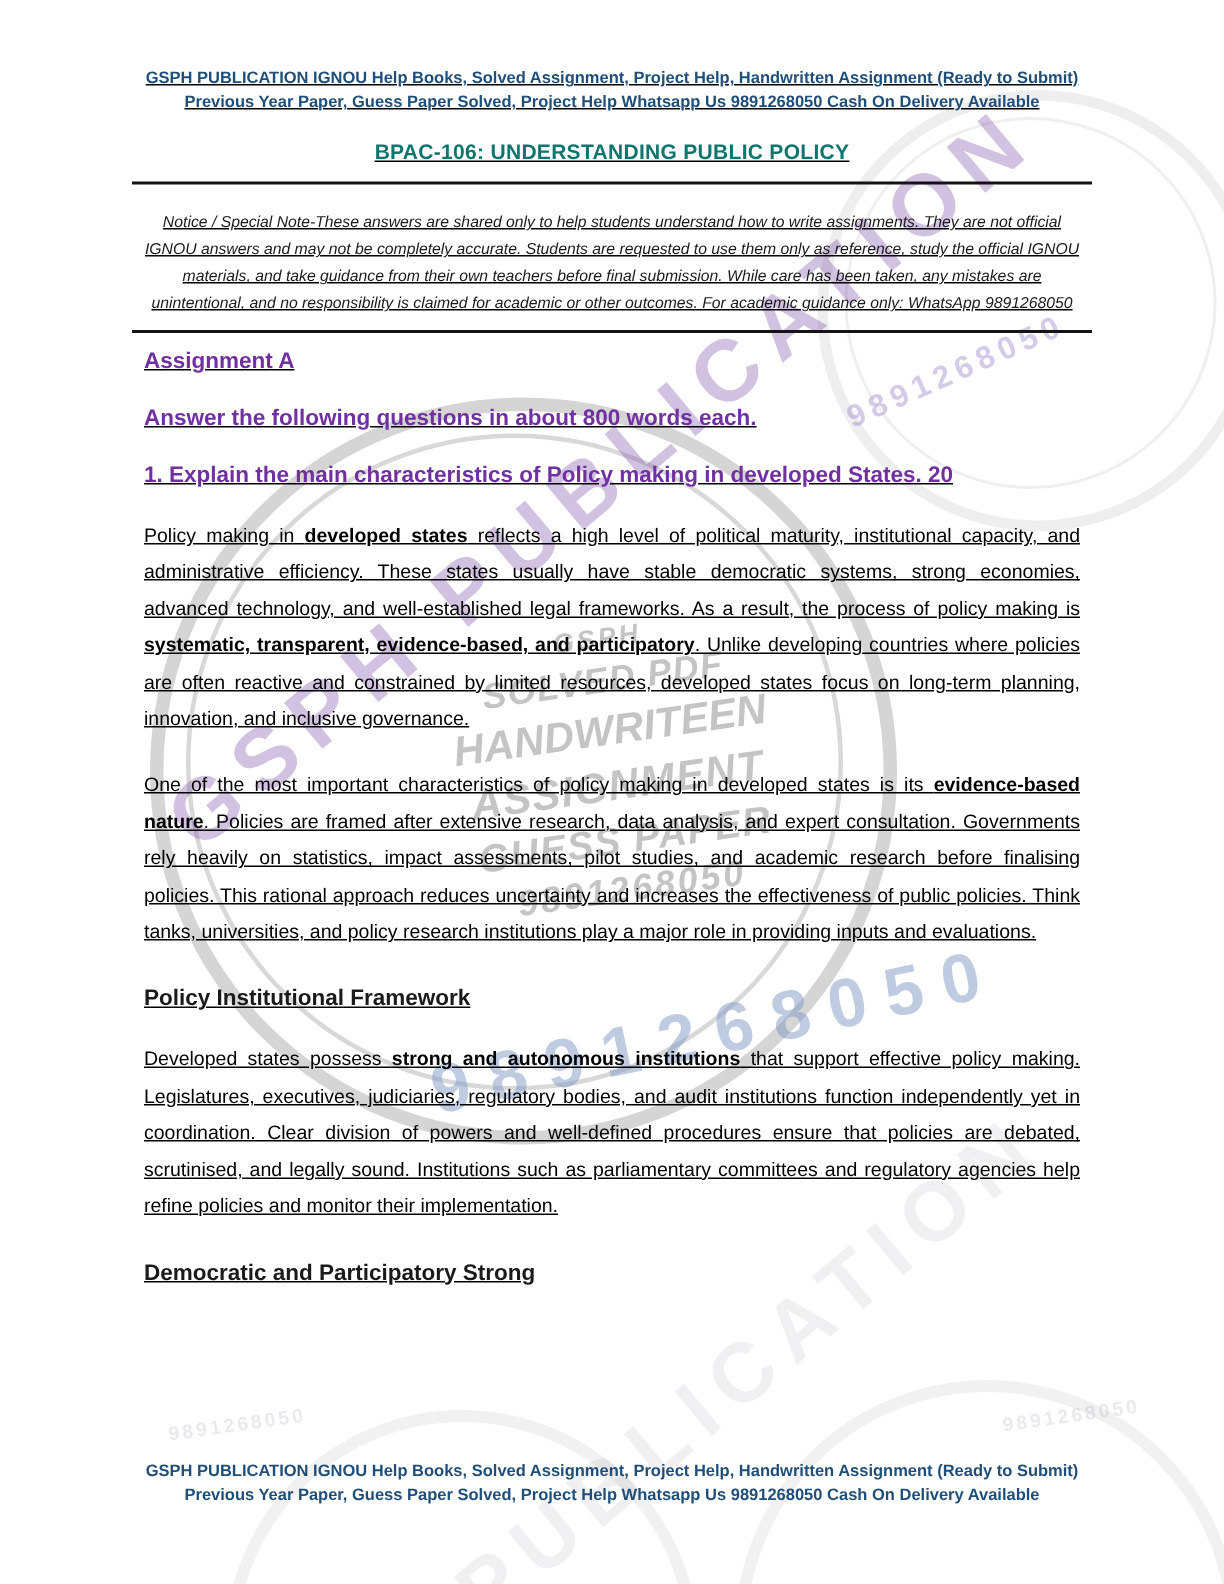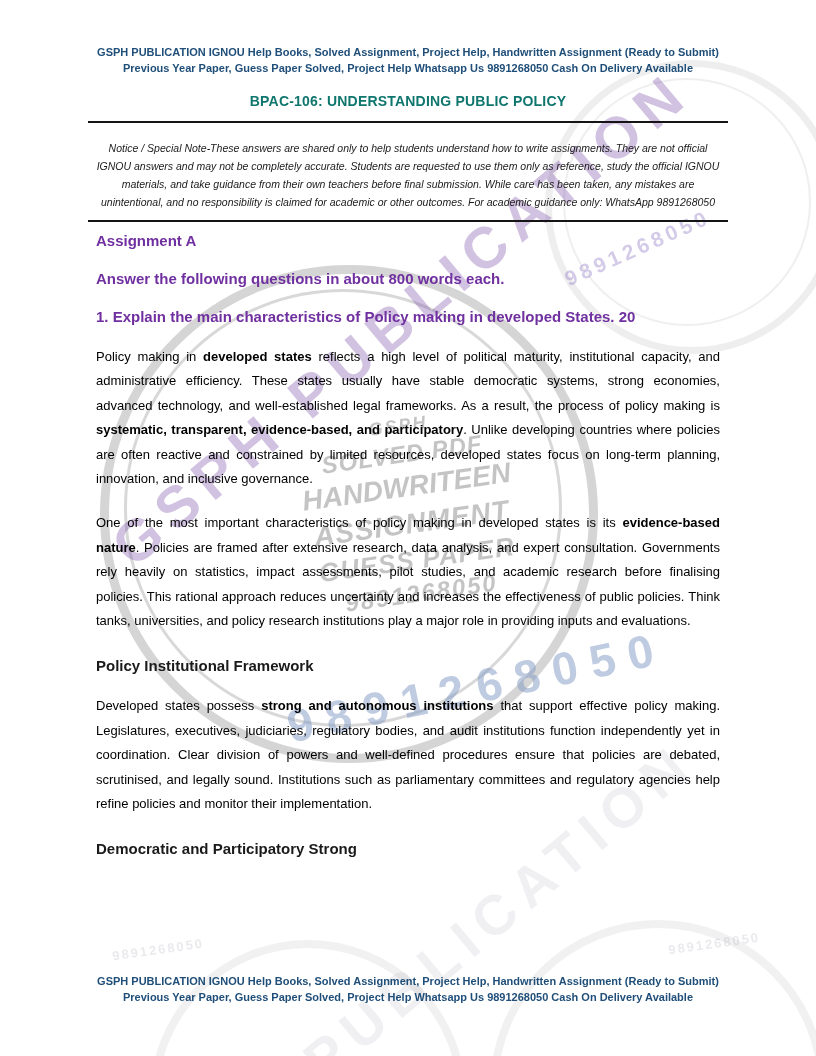--- a/index.html
+++ b/index.html
@@ -64,21 +64,21 @@
     font-size:13px;font-weight:bold;letter-spacing:2px;
     color:rgba(140,140,160,.18);
   }
   .wm-phone-br{
     position:absolute;left:668px;top:936px;
     transform:rotate(-8deg);
     font-size:13px;font-weight:bold;letter-spacing:2px;
     color:rgba(140,140,160,.18);
   }
   
-  .content{position:relative;z-index:2;}
+  .content{position:relative;z-index:2;text-decoration:underline;}
   .hdr{
     padding-top:44px;text-align:center;
     font-size:11px;font-weight:bold;line-height:16px;
     color:#1F4E79;
   }
   h1.title{
     margin:17px 60px 0;
     text-align:center;
     font-size:14px;font-weight:bold;letter-spacing:.2px;
     color:#0f766e;

